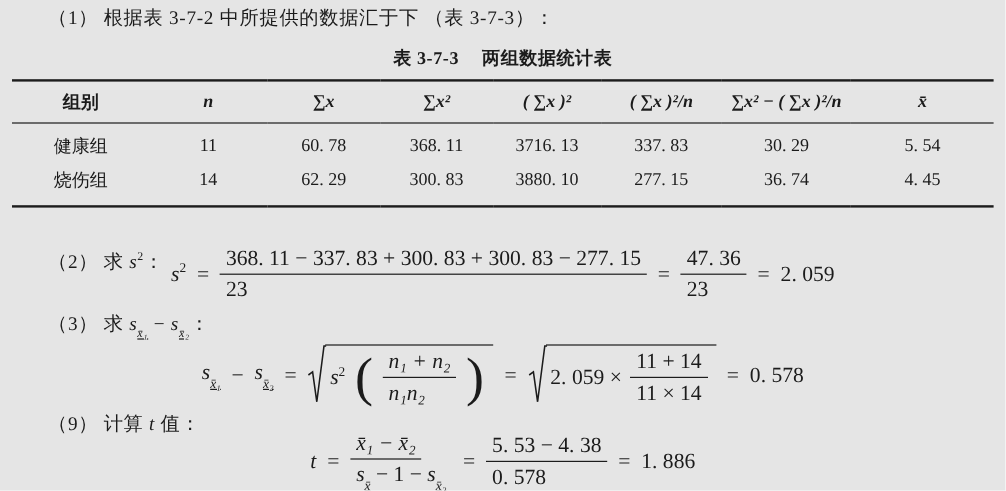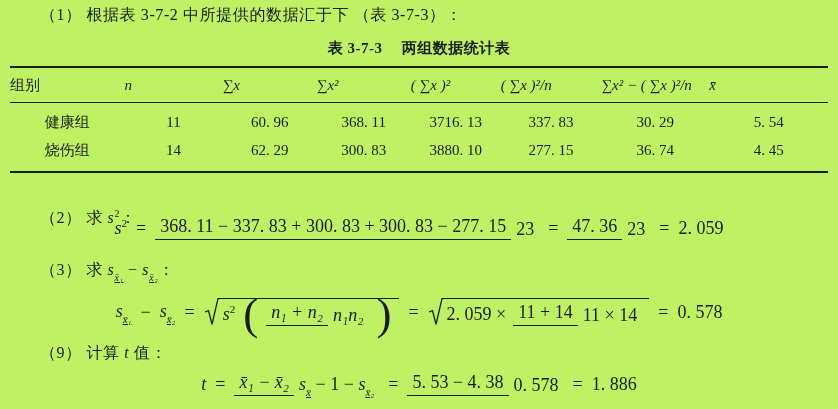--- a/index.html
+++ b/index.html
@@ -1,46 +1,46 @@
 <!DOCTYPE html>
 <html><head>
 <meta charset="utf-8">
 <style>
   html,body { margin:0; padding:0; background:#ffffff; }
   .page {
-    position:relative; width:838px; height:409px; background:#bef264;
+    position:relative; width:838px; height:409px; background:#e5e5e5;
     font-family:"Liberation Serif","DejaVu Serif",serif; color:#1b1b1b;
     overflow:hidden;
   }
   .intro { position:absolute; top:5px; left:40px; font-size:16px; letter-spacing:0.6px; }
 
   .table-title { position:absolute; top:39px; left:0; width:100%; text-align:center;
     font-weight:bold; font-size:15px; letter-spacing:0.5px; }
   .table-title .tnum { margin-right:15px; }
 
   table.stats { position:absolute; top:66px; left:10px; width:818px;
     border-collapse:collapse; table-layout:fixed; font-size:15px;
     border-top:2px solid #1c1c1c; border-bottom:2px solid #1c1c1c; }
-  table.stats th { font-weight:normal; height:34px; border-bottom:1.5px solid #1c1c1c;
-    text-align:left; vertical-align:middle; padding:0; }
+  table.stats th { font-weight:bold; height:34px; border-bottom:1.5px solid #1c1c1c;
+    text-align:center; vertical-align:middle; padding:0; }
   table.stats td { height:28px; text-align:center; vertical-align:middle; padding:0;margin-top:20px; }
   table.stats tbody tr:first-child td { padding-top:5px; }
   table.stats tbody tr:last-child td { padding-bottom:7px; }
   .mi { font-style:italic; }
 
   .sec-label { position:absolute; left:40px; font-size:16px; letter-spacing:0.6px; }
   #lab2 { top:182px;margin-top:26px; } #lab3 { top:260px; } #lab4 { top:343px; }
 
   .formula { position:absolute; left:0; width:100%; display:flex; justify-content:center;
     align-items:center; gap:9px; font-size:18px; }
   #f2 { top:202px; height:52px; }
   #f3 { top:283px; height:58px; }
   #f4 { top:361px; height:46px; }
 
-  .frac { display:inline-flex; align-items:flex-end; text-align:center; }
+  .frac { display:inline-flex; flex-direction:column; align-items:flex-start; text-align:center; }
   .frac .num { border-bottom:1.4px solid #1c1c1c; padding:0 5px 2px; }
   .frac .den { padding:2px 5px 0; }
 
   i, .it { font-style:italic; }
   sup { font-size:62%; }
   sub { font-size:62%; font-style:italic; position:relative; top:2px;text-decoration:underline; }
 
   .sqrt { position:relative; display:inline-flex; padding-left:15px; }
   .sqrt svg.radical { position:absolute; left:0; top:0; width:16px; height:100%; }
   .sqrt-body { border-top:1.5px solid #1c1c1c; padding:3px 7px 0 4px;
@@ -79,21 +79,21 @@
         <th class="mi">( ∑x )²</th>
         <th class="mi">( ∑x )²/n</th>
         <th class="mi">∑x² − ( ∑x )²/n</th>
         <th class="mi">x̄</th>
       </tr>
     </thead>
     <tbody>
       <tr>
         <td>健康组</td>
         <td>11</td>
-        <td>60. 96</td>
+        <td>60. 78</td>
         <td>368. 11</td>
         <td>3716. 13</td>
         <td>337. 83</td>
         <td>30. 29</td>
         <td>5. 54</td>
       </tr>
       <tr>
         <td>烧伤组</td>
         <td>14</td>
         <td>62. 29</td>

